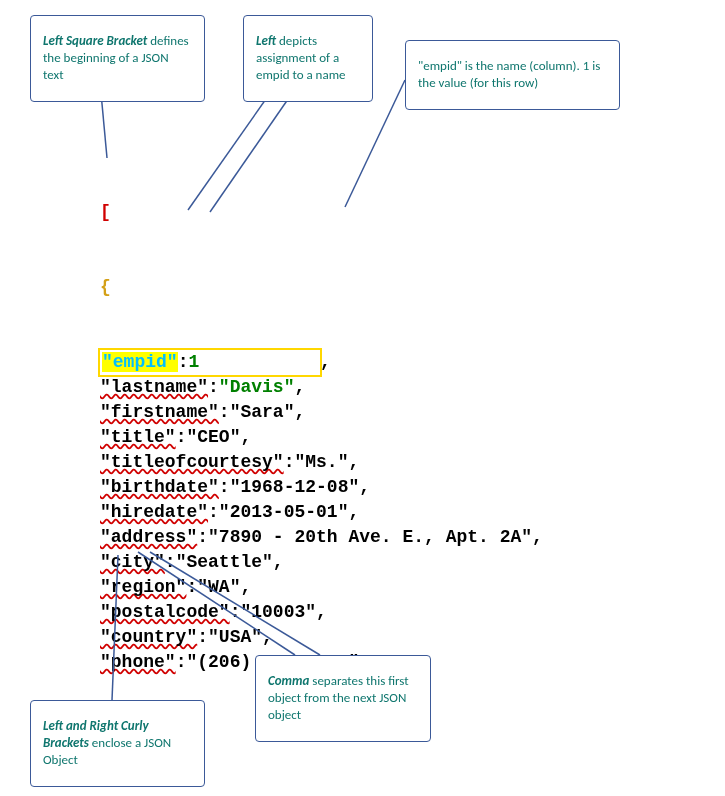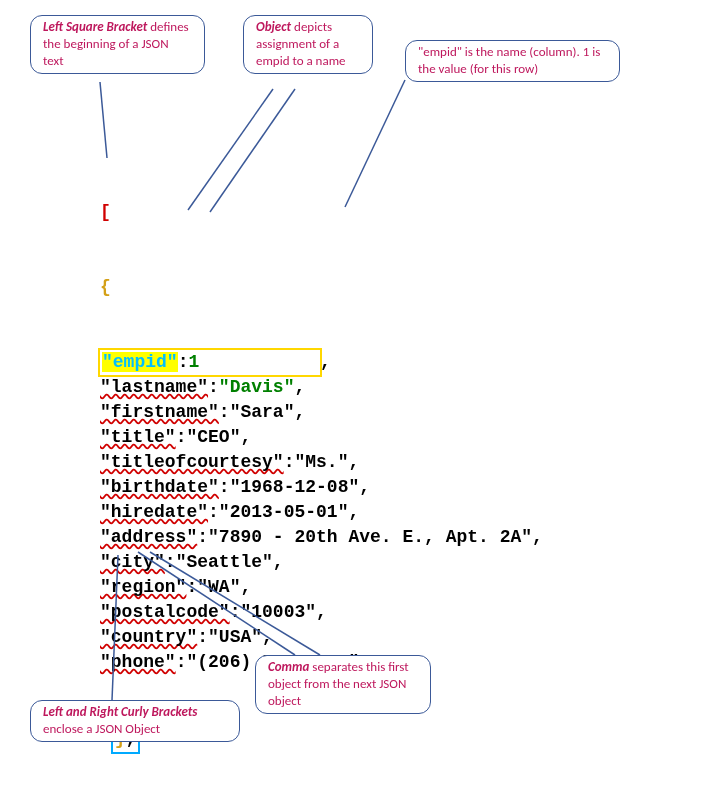--- a/index.html
+++ b/index.html
@@ -10,25 +10,25 @@
     height: 796px;
     position: relative;
     font-family: Calibri, Arial, sans-serif;
     background: #fff;
     overflow: hidden;
   }
   .callout {
     position: absolute;
     border: 1.5px solid #3b5998;
     background: #fff;
-    border-radius: 12px;
-    padding: 3px 12px;
+    border-radius: 4px;
+    padding: 17px 12px;
     font-size: 13px;
     line-height: 1.3;
-    color: #be185d;
+    color: #0f766e;
     z-index: 10;
   }
   .callout b { font-weight: bold; }
   .callout i { font-style: italic; }
   .code-block {
     position: absolute;
     left: 100px;
     top: 150px;
     font-family: "Courier New", monospace;
     font-size: 18px;
@@ -70,28 +70,28 @@
   }
 </style>
 </head>
 <body>
 
 <div class="callout" style="left:30px; top:15px; width:175px;">
   <i><b>Left Square Bracket</b></i><span> defines the beginning of a JSON text</span>
 </div>
 
 <div class="callout" style="left:243px; top:15px; width:130px;">
-  <i><b>Object</b></i><span> depicts assignment of a empid to a name</span>
+  <i><b>Left</b></i><span> depicts assignment of a empid to a name</span>
 </div>
 
 <div class="callout" style="left:405px; top:40px; width:215px;">
   <span>"empid" is the name (column). 1 is the value (for this row)</span>
 </div>
 
-<div class="callout" style="left:30px; top:700px; width:210px;">
+<div class="callout" style="left:30px; top:700px; width:175px;">
   <i><b>Left and Right Curly Brackets</b></i><span> enclose a JSON Object</span>
 </div>
 
 <div class="callout" style="left:255px; top:655px; width:176px;">
   <i><b>Comma</b></i><span> separates this first object from the next JSON object</span>
 </div>
 
 <div class="code-block">
   <div class="line"><span class="tok-bracket">[</span></div>
   <div class="line"><span class="tok-brace">{</span></div>

